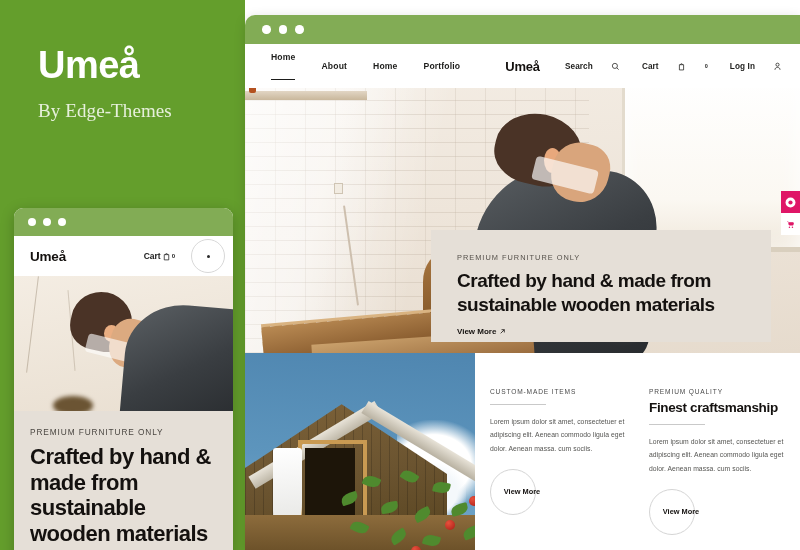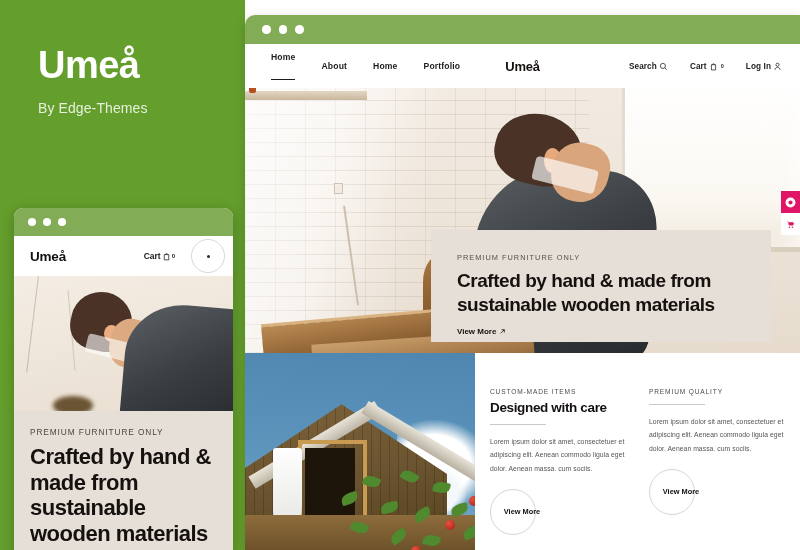--- a/index.html
+++ b/index.html
@@ -19,22 +19,23 @@
   .title-block{ position:absolute; left:38px; top:46px; width:200px; }
   .title-main{
     font-size:38px; font-weight:700; color:#fff; letter-spacing:-0.5px;
     line-height:1.05;
   }
   .title-sub{
     font-size:25px; font-weight:400; color:#fff; line-height:1.15;
     margin-top:4px; letter-spacing:-0.2px;
   }
   .title-by{
-    font-size:14px; font-weight:400; color:#e7f0dc; margin-top:14px;
+    font-size:19px; font-weight:400; color:#e7f0dc; margin-top:14px;
     letter-spacing:0.1px;
+    font-family:Liberation Serif, serif;
   }
 
   
   .mobile-card{
     position:absolute; left:14px; top:208px; width:219px; height:360px;
     background:#fff; border-radius:9px 9px 0 0;
     box-shadow:0 3px 14px rgba(0,0,0,0.22);
     overflow:hidden;
   }
   .mob-titlebar{
@@ -94,21 +95,21 @@
     position:absolute; left:0; right:0; text-align:center;
     font-size:13px; font-weight:700; color:#14110f; letter-spacing:-0.2px;
     pointer-events:none;
   }
   .nav-right{
     margin-left:auto; display:flex; align-items:center; gap:22px;
     position:relative; z-index:2;
   }
   .nav-util{
     font-size:8.2px; font-weight:600; color:#1d1d1b; display:flex;
-    align-items:center; gap:2px; letter-spacing:0.1px;
+    align-items:center; gap:18px; letter-spacing:0.1px;
   }
   .nav-util .sup{ font-size:5.5px; vertical-align:super; margin-left:1px; }
   .ico{ width:9px; height:9px; display:inline-block; }
   .ico svg{ display:block; width:100%; height:100%; }
 
   
   .hero{ position:relative; height:265px; overflow:hidden; background:#cfc6bb; }
   .hero-card{
     position:absolute; left:186px; top:142px; width:340px; height:112px;
     background:#E5DFD7; padding:23px 26px;
@@ -531,29 +532,29 @@
           <div class="bn-apple" style="left:74%;top:62%"></div>
           <div class="bn-apple" style="left:90%;top:40%"></div>
           <div class="bn-apple" style="left:52%;top:86%"></div>
         </div>
       </div>
     </div>
 
     <div class="bot-cols">
       <div class="col">
         <div class="col-eyebrow">CUSTOM-MADE ITEMS</div>
-        <div class="col-head">Designed with care</div>
         <div class="col-rule"></div>
         <div class="col-body">Lorem ipsum dolor sit amet, consectetuer et adipiscing elit. Aenean commodo ligula eget dolor. Aenean massa. cum sociis.</div>
         <div class="col-btn">
           <span>View More</span>
         </div>
       </div>
       <div class="col">
         <div class="col-eyebrow">PREMIUM QUALITY</div>
+        <div class="col-head">Finest craftsmanship</div>
         <div class="col-rule"></div>
         <div class="col-body">Lorem ipsum dolor sit amet, consectetuer et adipiscing elit. Aenean commodo ligula eget dolor. Aenean massa. cum sociis.</div>
         <div class="col-btn">
           <span>View More</span>
         </div>
       </div>
     </div>
   </div>
 
   <div class="side-btns">

